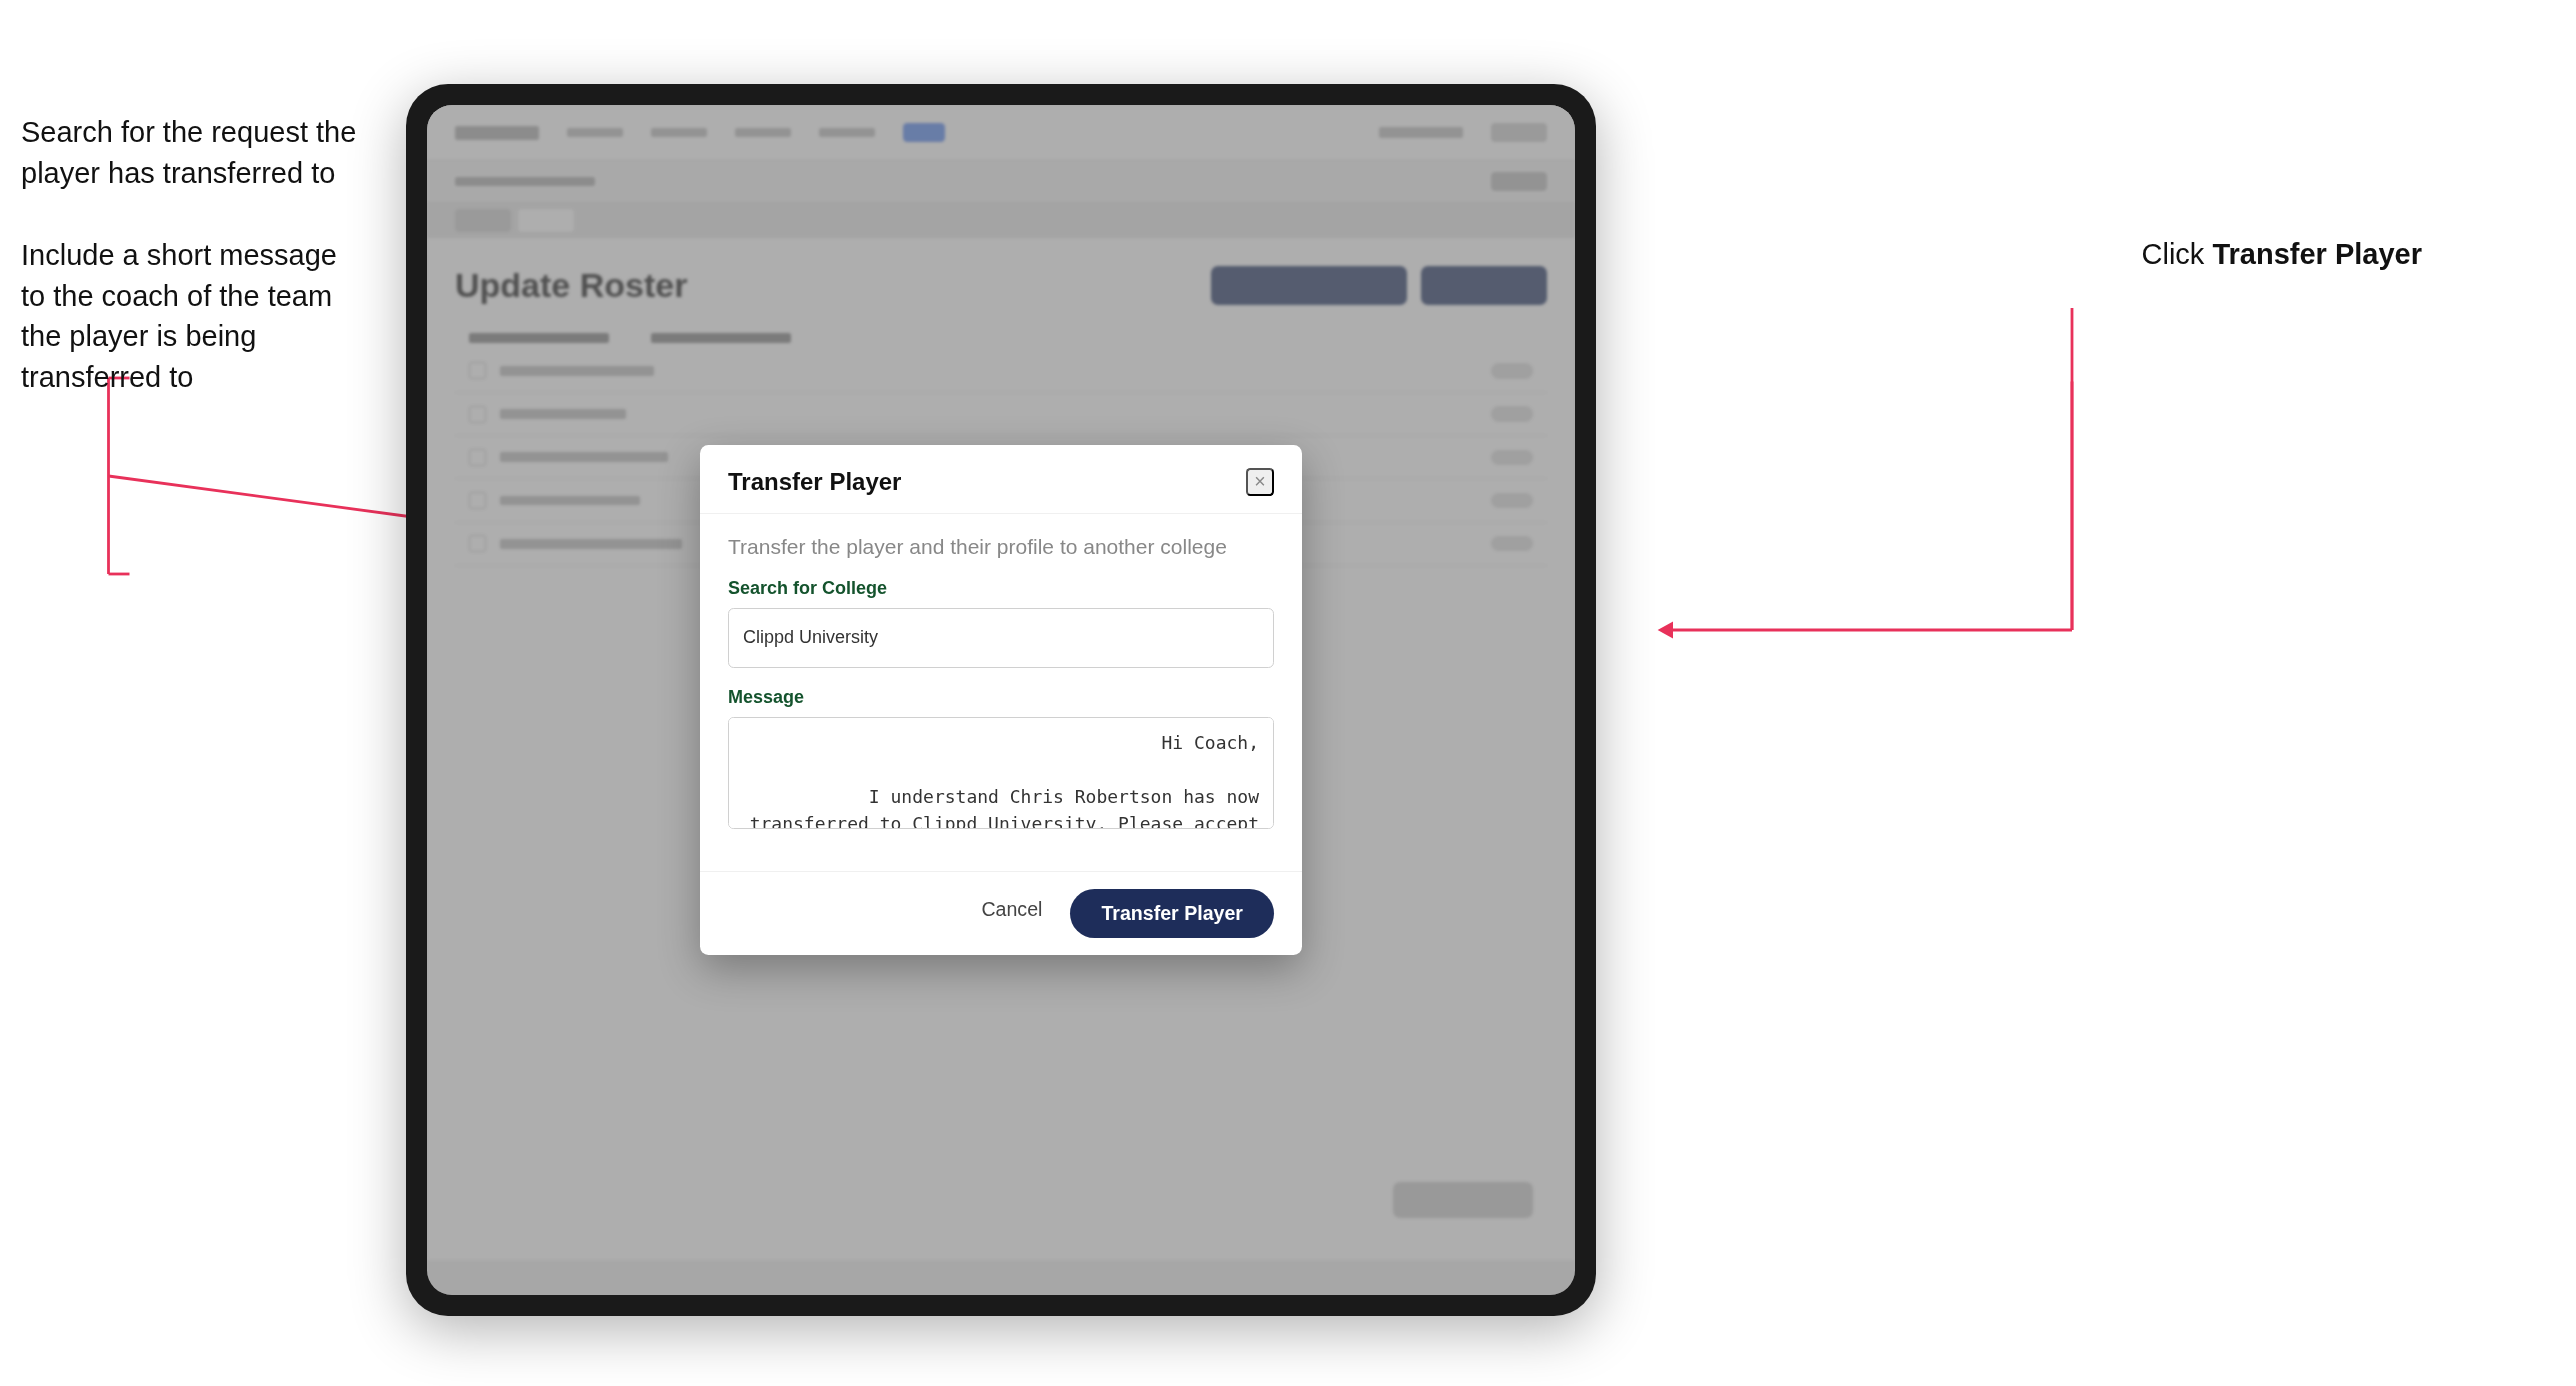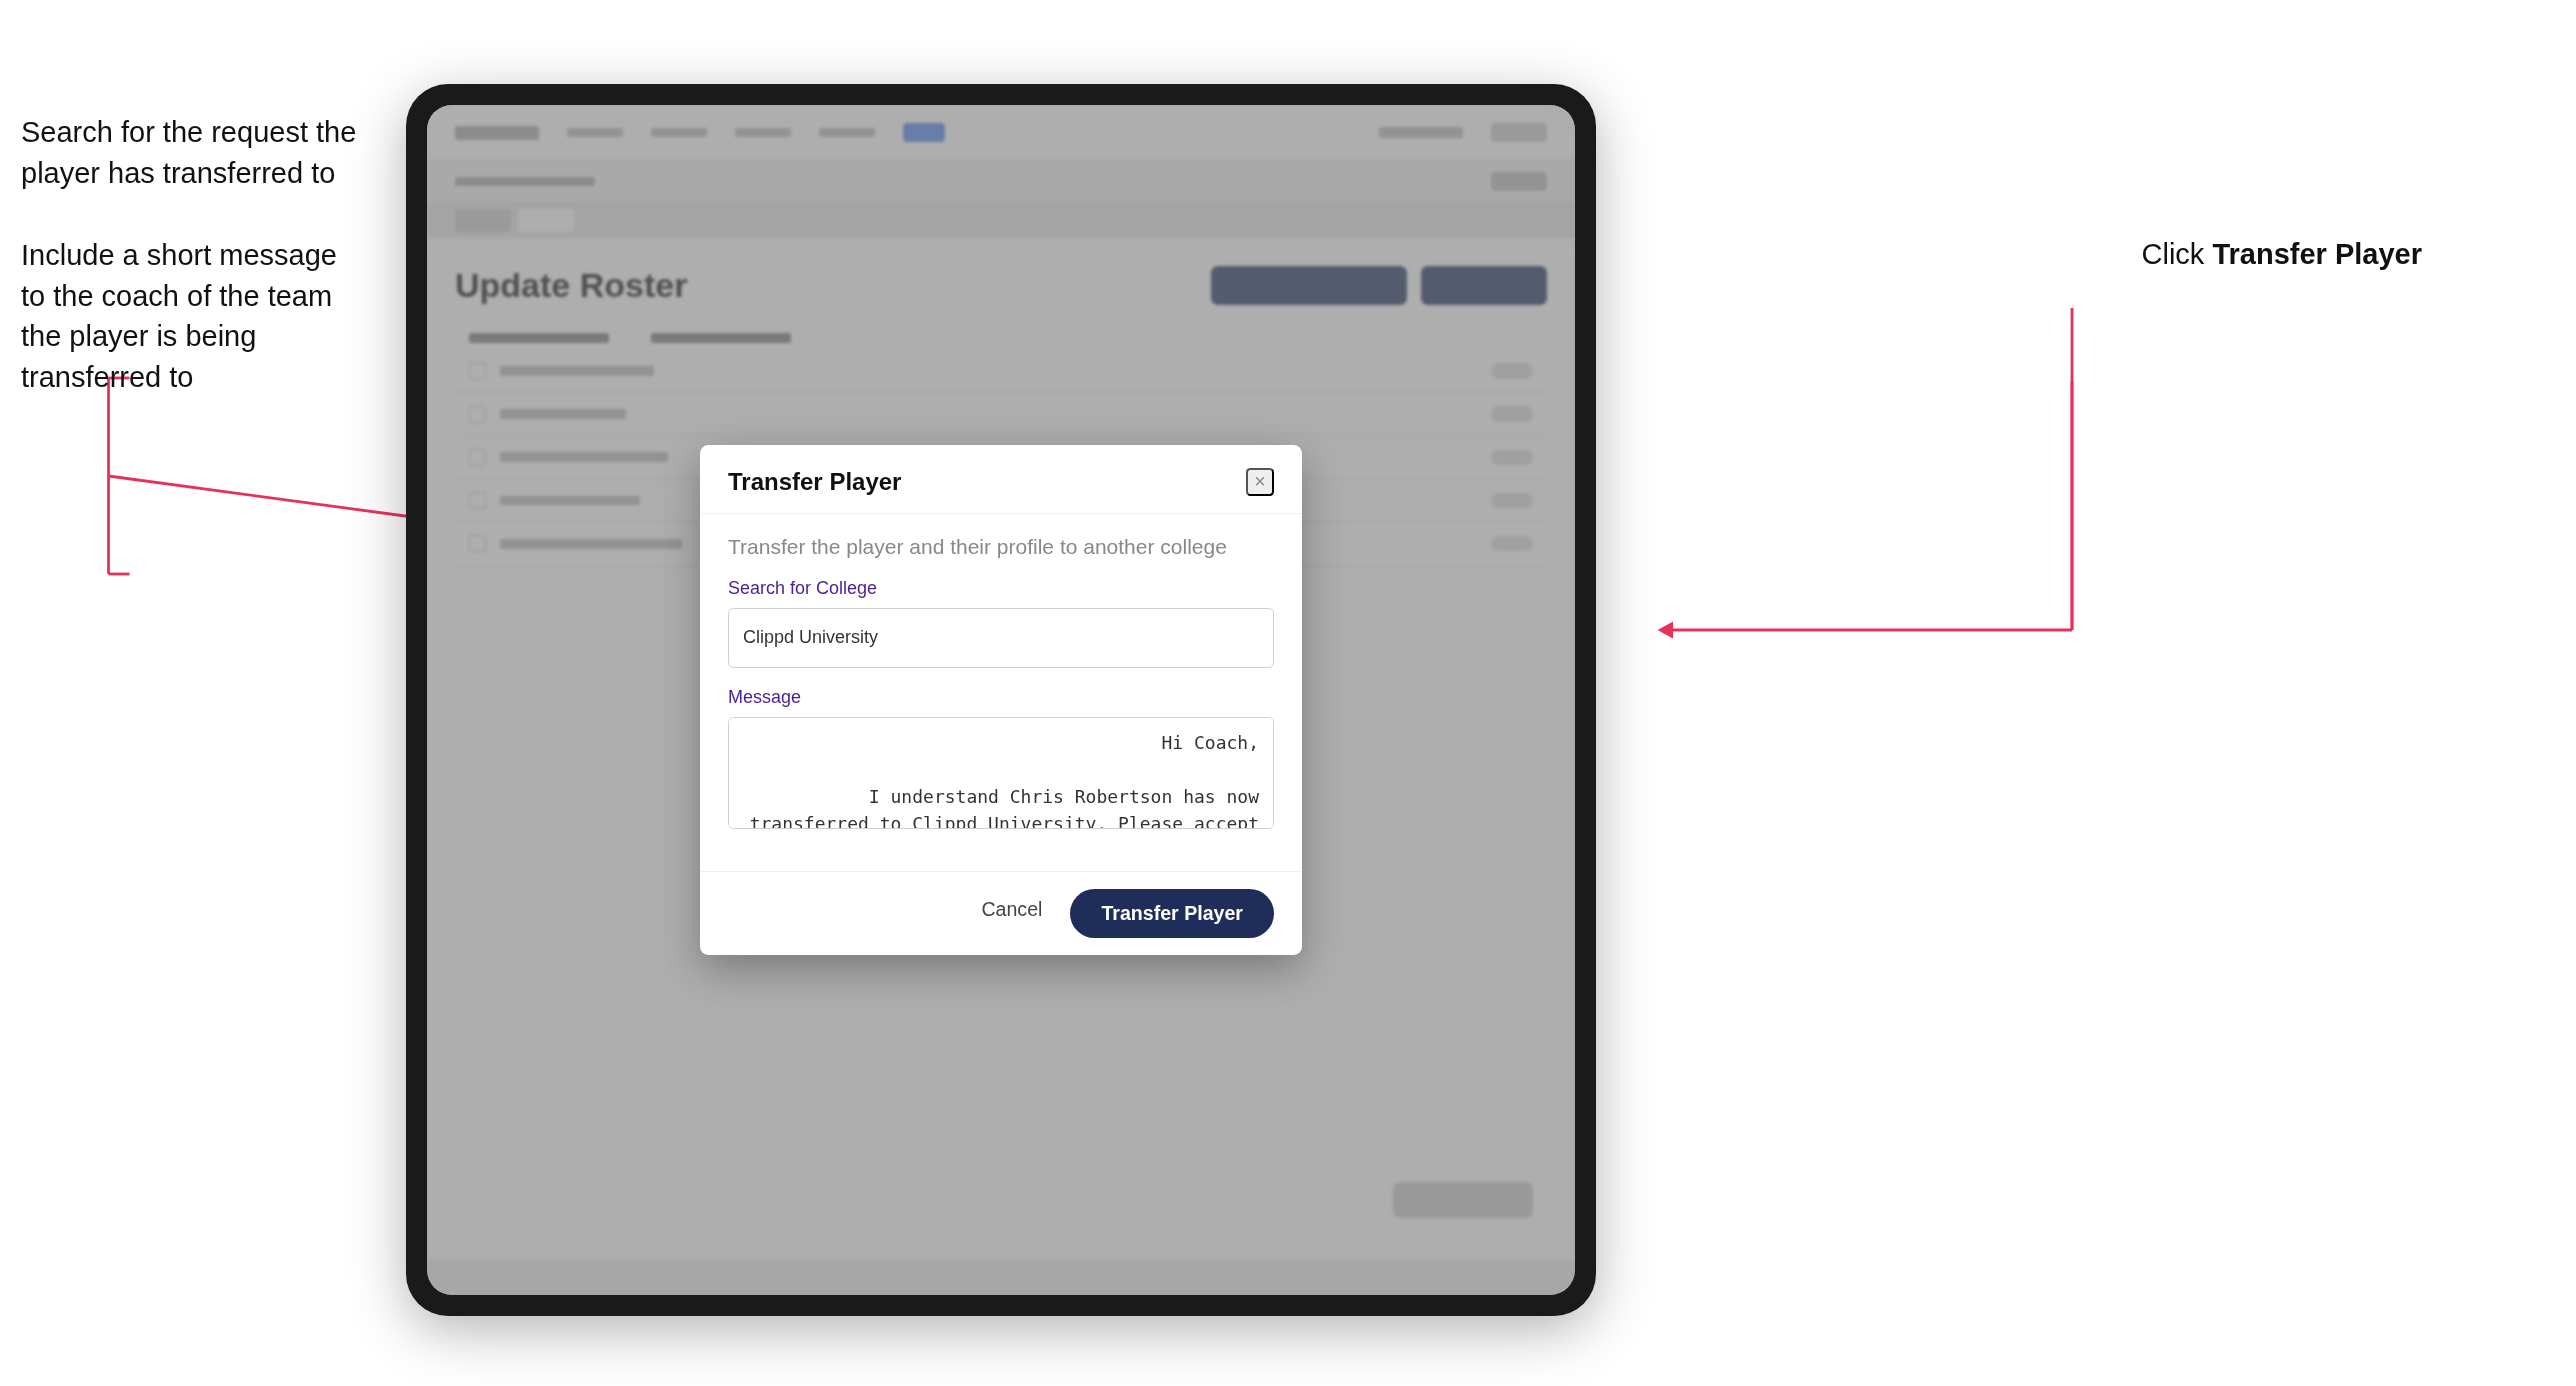--- a/index.html
+++ b/index.html
@@ -297,22 +297,22 @@
       color: #888888;
       margin-bottom: 19.6px;
     }
 
     .form-group {
       margin-bottom: 19.6px;
     }
 
     .form-label {
       font-size: 18px;
-      font-weight: 400;
-      color: #4c1d95;
+      font-weight: 700;
+      color: #14532d;
       margin-bottom: 8.4px;
       display: block;
     }
 
     .form-input {
       width: 100%;
       height: 60px;
       border: 1px solid #d0d0d0;
       border-radius: 5.6px;
       padding: 0 14px;

